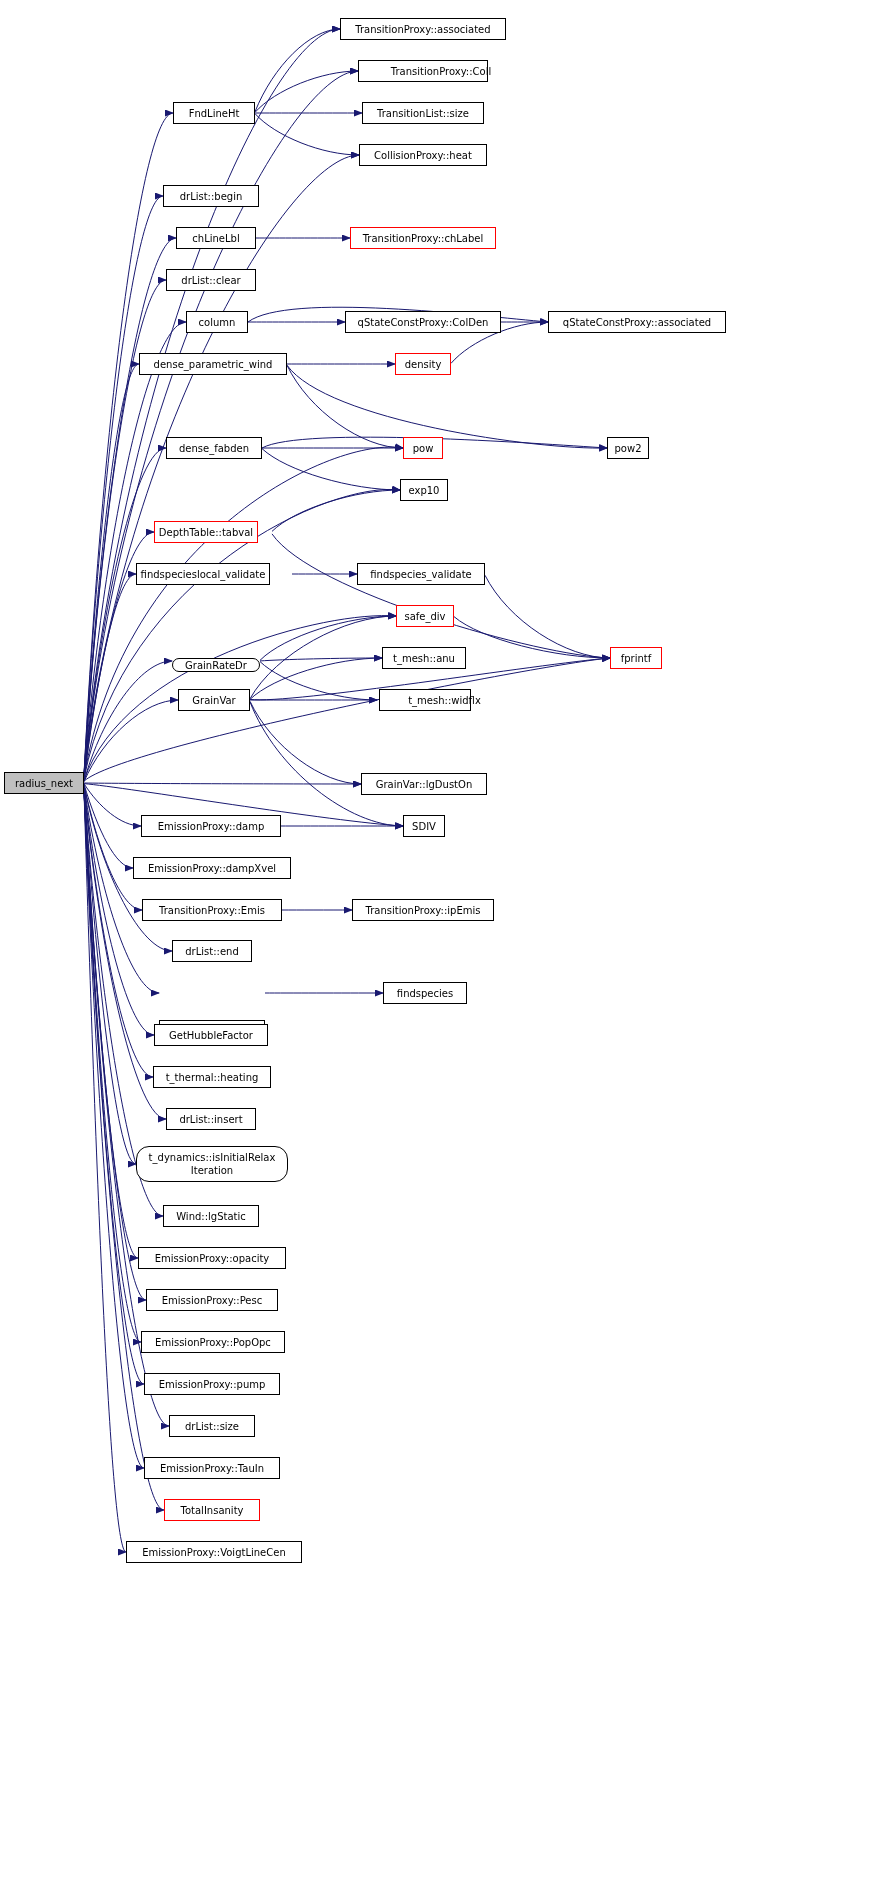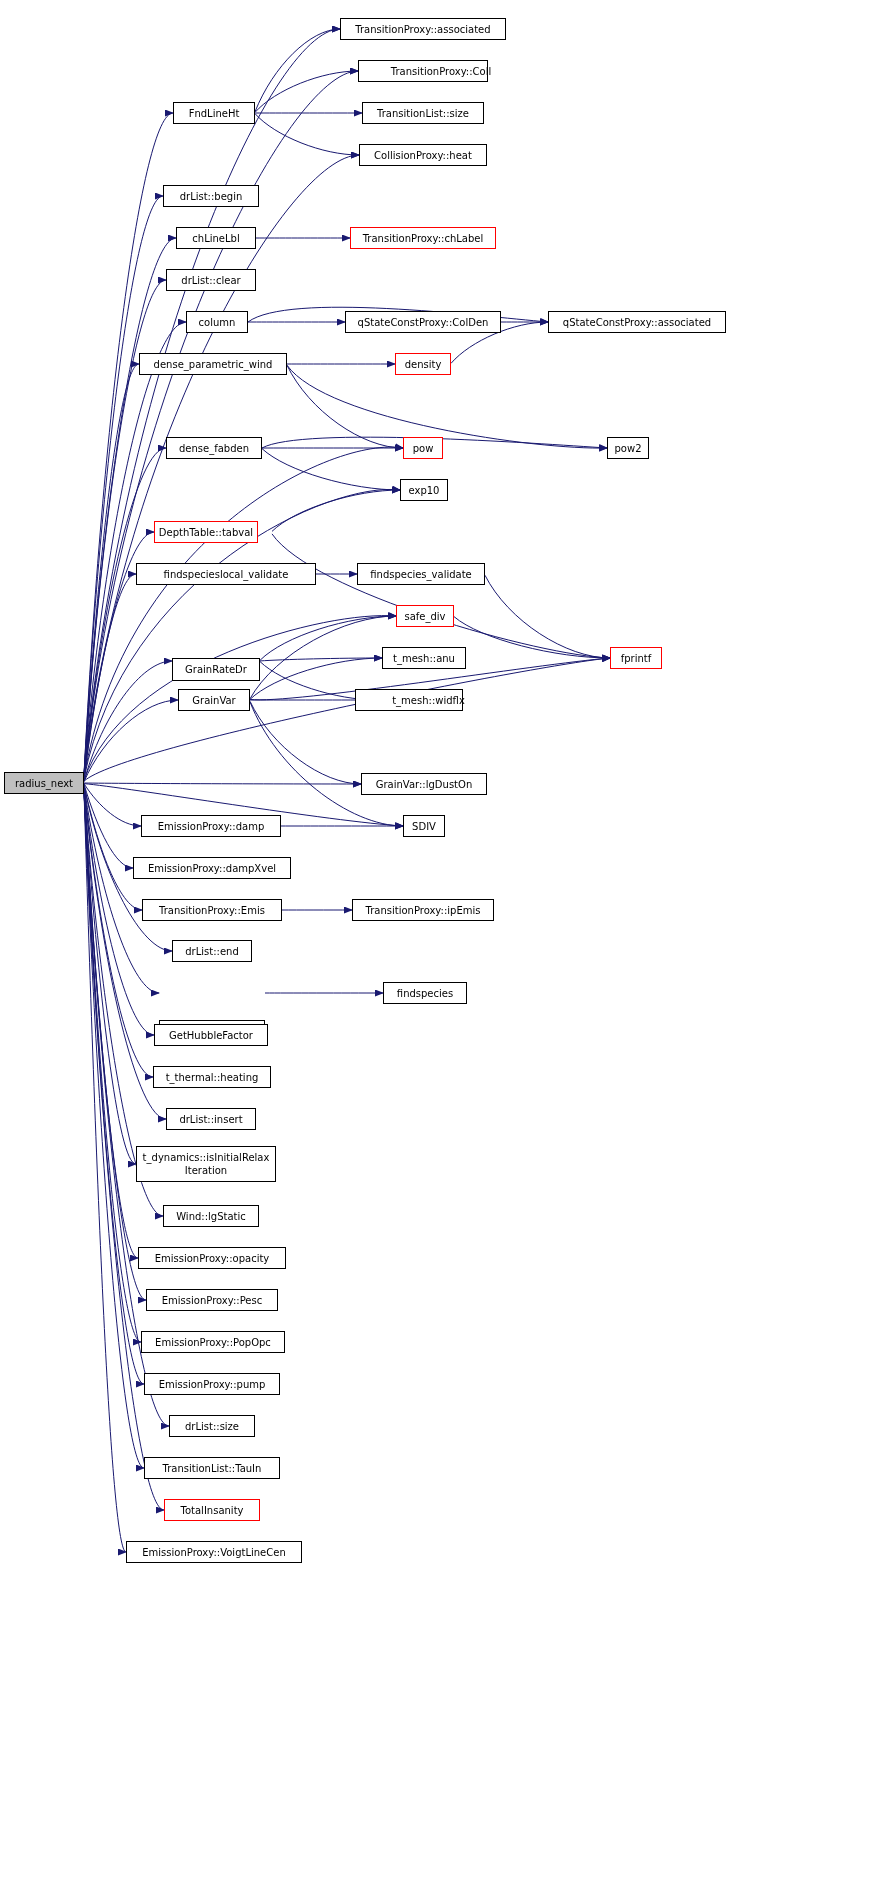--- a/index.html
+++ b/index.html
@@ -111,44 +111,44 @@
     <div class="node" style="left: 186px; top: 311px; width: 62px; height: 22px;">column</div>
     <div class="node" style="left: 345px; top: 311px; width: 156px; height: 22px;">qStateConstProxy::ColDen</div>
     <div class="node" style="left: 548px; top: 311px; width: 178px; height: 22px;">qStateConstProxy::associated</div>
     <div class="node" style="left: 139px; top: 353px; width: 148px; height: 22px;">dense_parametric_wind</div>
     <div class="node truncated" style="left: 395px; top: 353px; width: 56px; height: 22px;">density</div>
     <div class="node" style="left: 166px; top: 437px; width: 96px; height: 22px;">dense_fabden</div>
     <div class="node truncated" style="left: 403px; top: 437px; width: 40px; height: 22px;">pow</div>
     <div class="node" style="left: 607px; top: 437px; width: 42px; height: 22px;">pow2</div>
     <div class="node" style="left: 400px; top: 479px; width: 48px; height: 22px;">exp10</div>
     <div class="node truncated" style="left: 154px; top: 521px; width: 104px; height: 22px;">DepthTable::tabval</div>
-    <div class="node" style="left: 136px; top: 563px; width: 180px; height: 22px; text-align: center;">findspecieslocal_validate</div>
+    <div class="node" style="left: 136px; top: 563px; width: 134px; height: 22px; text-align: center;">findspecieslocal_validate</div>
     <div class="node" style="left: 357px; top: 563px; width: 128px; height: 22px;">findspecies_validate</div>
     <div class="node truncated" style="left: 396px; top: 605px; width: 58px; height: 22px;">safe_div</div>
-    <div class="node" style="left: 172px; top: 658px; width: 88px; height: 23px;">GrainRateDr</div>
+    <div class="node" style="left: 172px; top: 658px; width: 88px; height: 14px; border-radius: 10px;">GrainRateDr</div>
     <div class="node" style="left: 382px; top: 647px; width: 84px; height: 22px;">t_mesh::anu</div>
     <div class="node truncated" style="left: 610px; top: 647px; width: 52px; height: 22px;">fprintf</div>
     <div class="node" style="left: 178px; top: 689px; width: 72px; height: 22px;">GrainVar</div>
-    <div class="node" style="left: 355px; top: 689px; width: 108px; height: 22px; padding-left: 39px;">t_mesh::widflx</div>
+    <div class="node" style="left: 379px; top: 689px; width: 92px; height: 22px; padding-left: 39px;">t_mesh::widflx</div>
     <div class="node" style="left: 361px; top: 773px; width: 126px; height: 22px;">GrainVar::lgDustOn</div>
     <div class="node" style="left: 403px; top: 815px; width: 42px; height: 22px;">SDIV</div>
     <div class="node" style="left: 141px; top: 815px; width: 140px; height: 22px;">EmissionProxy::damp</div>
     <div class="node" style="left: 133px; top: 857px; width: 158px; height: 22px;">EmissionProxy::dampXvel</div>
     <div class="node" style="left: 142px; top: 899px; width: 140px; height: 22px;">TransitionProxy::Emis</div>
     <div class="node" style="left: 352px; top: 899px; width: 142px; height: 22px;">TransitionProxy::ipEmis</div>
     <div class="node" style="left: 172px; top: 940px; width: 80px; height: 22px;">drList::end</div>
     <div class="node" style="left: 159px; top: 1020px; width: 106px; height: 22px;">findspecieslocal</div>
     <div class="node" style="left: 383px; top: 982px; width: 84px; height: 22px;">findspecies</div>
     <div class="node" style="left: 154px; top: 1024px; width: 114px; height: 22px;">GetHubbleFactor</div>
     <div class="node" style="left: 153px; top: 1066px; width: 118px; height: 22px;">t_thermal::heating</div>
     <div class="node" style="left: 166px; top: 1108px; width: 90px; height: 22px;">drList::insert</div>
-    <div class="node" style="left: 136px; top: 1146px; width: 140px; height: 36px;">t_dynamics::isInitialRelax
+    <div class="node" style="left: 136px; top: 1146px; width: 152px; height: 36px; border-radius: 13px;">t_dynamics::isInitialRelax
 Iteration</div>
     <div class="node" style="left: 163px; top: 1205px; width: 96px; height: 22px;">Wind::lgStatic</div>
     <div class="node" style="left: 138px; top: 1247px; width: 148px; height: 22px;">EmissionProxy::opacity</div>
     <div class="node" style="left: 146px; top: 1289px; width: 132px; height: 22px;">EmissionProxy::Pesc</div>
     <div class="node" style="left: 141px; top: 1331px; width: 144px; height: 22px;">EmissionProxy::PopOpc</div>
     <div class="node" style="left: 144px; top: 1373px; width: 136px; height: 22px;">EmissionProxy::pump</div>
     <div class="node" style="left: 169px; top: 1415px; width: 86px; height: 22px;">drList::size</div>
-    <div class="node" style="left: 144px; top: 1457px; width: 136px; height: 22px;">TransitionList::TauIn</div>
+    <div class="node" style="left: 144px; top: 1457px; width: 136px; height: 22px;">EmissionProxy::TauIn</div>
     <div class="node truncated" style="left: 164px; top: 1499px; width: 96px; height: 22px;">TotalInsanity</div>
     <div class="node" style="left: 126px; top: 1541px; width: 176px; height: 22px;">EmissionProxy::VoigtLineCen</div>
   </div>
 
 </body></html>

